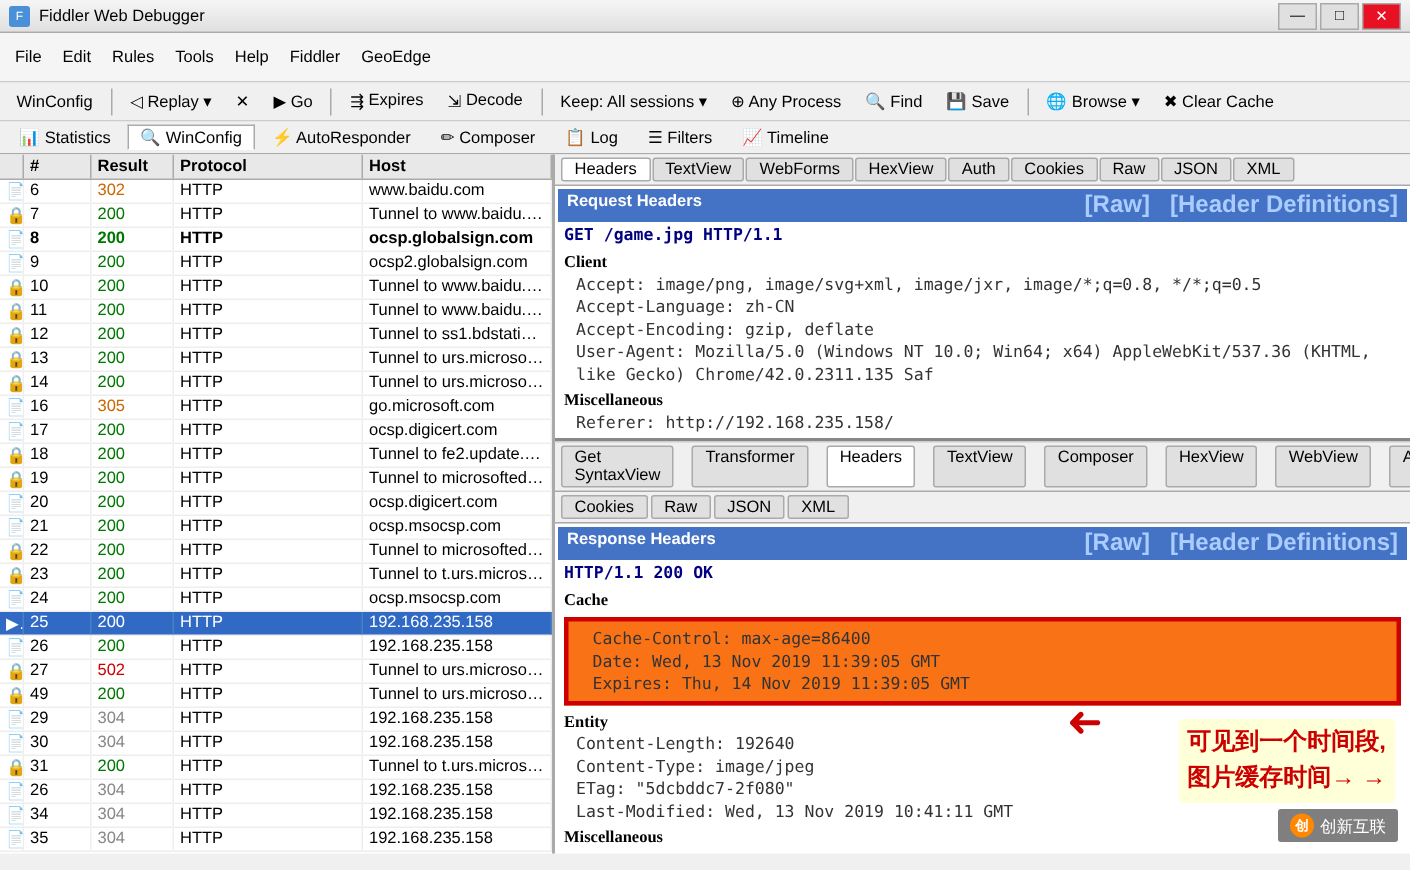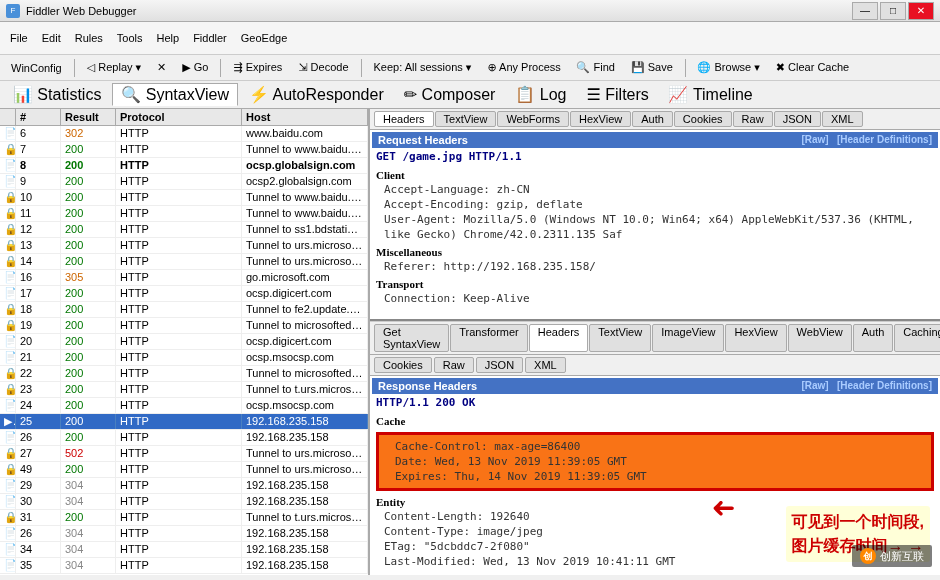--- a/index.html
+++ b/index.html
@@ -103,21 +103,21 @@
     
     .right-panel {
       flex: 1;
       display: flex;
       flex-direction: column;
       background: white;
       overflow: hidden;
     }
     .insp-tab {
       padding: 1px 8px;
-      font-size: 16px;
+      font-size: 11px;
       cursor: pointer;
       border: 1px solid transparent;
     }
     .insp-tab.active { background: white; border: 1px solid #aaa; border-bottom: 1px solid white; }
 
     
     .sub-tabs {
       display: flex;
       background: #f0f0f0;
       border-bottom: 1px solid #aaa;
@@ -146,34 +146,34 @@
     }
     .section-title {
       background: #4472c4;
       color: white;
       padding: 2px 6px;
       font-weight: bold;
       display: flex;
       justify-content: space-between;
       font-family: 'Segoe UI', sans-serif;
     }
-    .section-title-links { color: #aaccff; font-size: 10px; }
+    .section-title-links { color: #aaccff; font-size: 16px; }
     .req-line { color: #000080; font-weight: bold; padding: 2px 4px; }
     .section-group { margin: 3px 0; }
     .section-group-title { font-weight: bold; color: #000; padding: 1px 4px; font-family: Liberation Serif, serif; }
     .section-row { padding: 0px 12px; color: #333; line-height: 15px; }
 
     
     .bottom-sub-tabs {
       display: flex;
       background: #f0f0f0;
       border-bottom: 1px solid #aaa;
       border-top: 1px solid #ccc;
       padding: 2px 4px;
-      gap: 1px;
+      gap: 12px;
     }
     .resp-section {
       flex: 1;
       overflow-y: auto;
       padding: 2px;
       font-size: 11px;
       font-family: Consolas, monospace;
       position: relative;
     }
 
@@ -264,21 +264,21 @@
   <button class="toolbar-btn">⊕ Any Process</button>
   <button class="toolbar-btn">🔍 Find</button>
   <button class="toolbar-btn">💾 Save</button>
   <div class="toolbar-separator"></div>
   <button class="toolbar-btn">🌐 Browse ▾</button>
   <button class="toolbar-btn">✖ Clear Cache</button>
 </div>
 
 <div style="display:flex; background:#f0f0f0; border-bottom:1px solid #aaa; padding:2px 4px; gap:2px;">
   <div class="insp-tab">📊 Statistics</div>
-  <div class="insp-tab active">🔍 SyntaxView</div>
+  <div class="insp-tab active">🔍 WinConfig</div>
   <div class="insp-tab">⚡ AutoResponder</div>
   <div class="insp-tab">✏ Composer</div>
   <div class="insp-tab">📋 Log</div>
   <div class="insp-tab">☰ Filters</div>
   <div class="insp-tab">📈 Timeline</div>
 </div>
 
 <div class="main-area">
 
   <div class="left-panel">
@@ -498,53 +498,54 @@
       <div class="sub-tab">TextView</div>
       <div class="sub-tab">WebForms</div>
       <div class="sub-tab">HexView</div>
       <div class="sub-tab">Auth</div>
       <div class="sub-tab">Cookies</div>
       <div class="sub-tab">Raw</div>
       <div class="sub-tab">JSON</div>
       <div class="sub-tab">XML</div>
     </div>
 
-    <div class="req-section" style="height:191px; flex:none;">
+    <div class="req-section" style="height:170px; flex:none;">
       <div class="section-title">
         <span>Request Headers</span>
         <span class="section-title-links">
           <span>[Raw]</span>
           &nbsp;
           <span>[Header Definitions]</span>
         </span>
       </div>
       <div class="req-line">GET /game.jpg HTTP/1.1</div>
       <div class="section-group">
         <div class="section-group-title">Client</div>
+        <div class="section-row">Accept: image/png, image/svg+xml, image/jxr, image/*;q=0.8, */*;q=0.5</div>
         <div class="section-row">Accept-Language: zh-CN</div>
         <div class="section-row">Accept-Encoding: gzip, deflate</div>
         <div class="section-row">User-Agent: Mozilla/5.0 (Windows NT 10.0; Win64; x64) AppleWebKit/537.36 (KHTML, like Gecko) Chrome/42.0.2311.135 Saf</div>
       </div>
       <div class="section-group">
         <div class="section-group-title">Miscellaneous</div>
         <div class="section-row">Referer: http://192.168.235.158/</div>
       </div>
       <div class="section-group">
         <div class="section-group-title">Transport</div>
         <div class="section-row">Connection: Keep-Alive</div>
 
       </div>
     </div>
 
     <div class="bottom-sub-tabs">
       <div class="sub-tab">Get SyntaxView</div>
       <div class="sub-tab">Transformer</div>
       <div class="sub-tab active">Headers</div>
       <div class="sub-tab">TextView</div>
-      <div class="sub-tab">ImageView</div>
+      <div class="sub-tab">Composer</div>
       <div class="sub-tab">HexView</div>
       <div class="sub-tab">WebView</div>
       <div class="sub-tab">Auth</div>
       <div class="sub-tab">Caching</div>
     </div>
     <div style="display:flex; gap:2px; padding:2px 4px; background:#f0f0f0; border-bottom:1px solid #aaa;">
       <div class="sub-tab">Cookies</div>
       <div class="sub-tab">Raw</div>
       <div class="sub-tab">JSON</div>
       <div class="sub-tab">XML</div>

